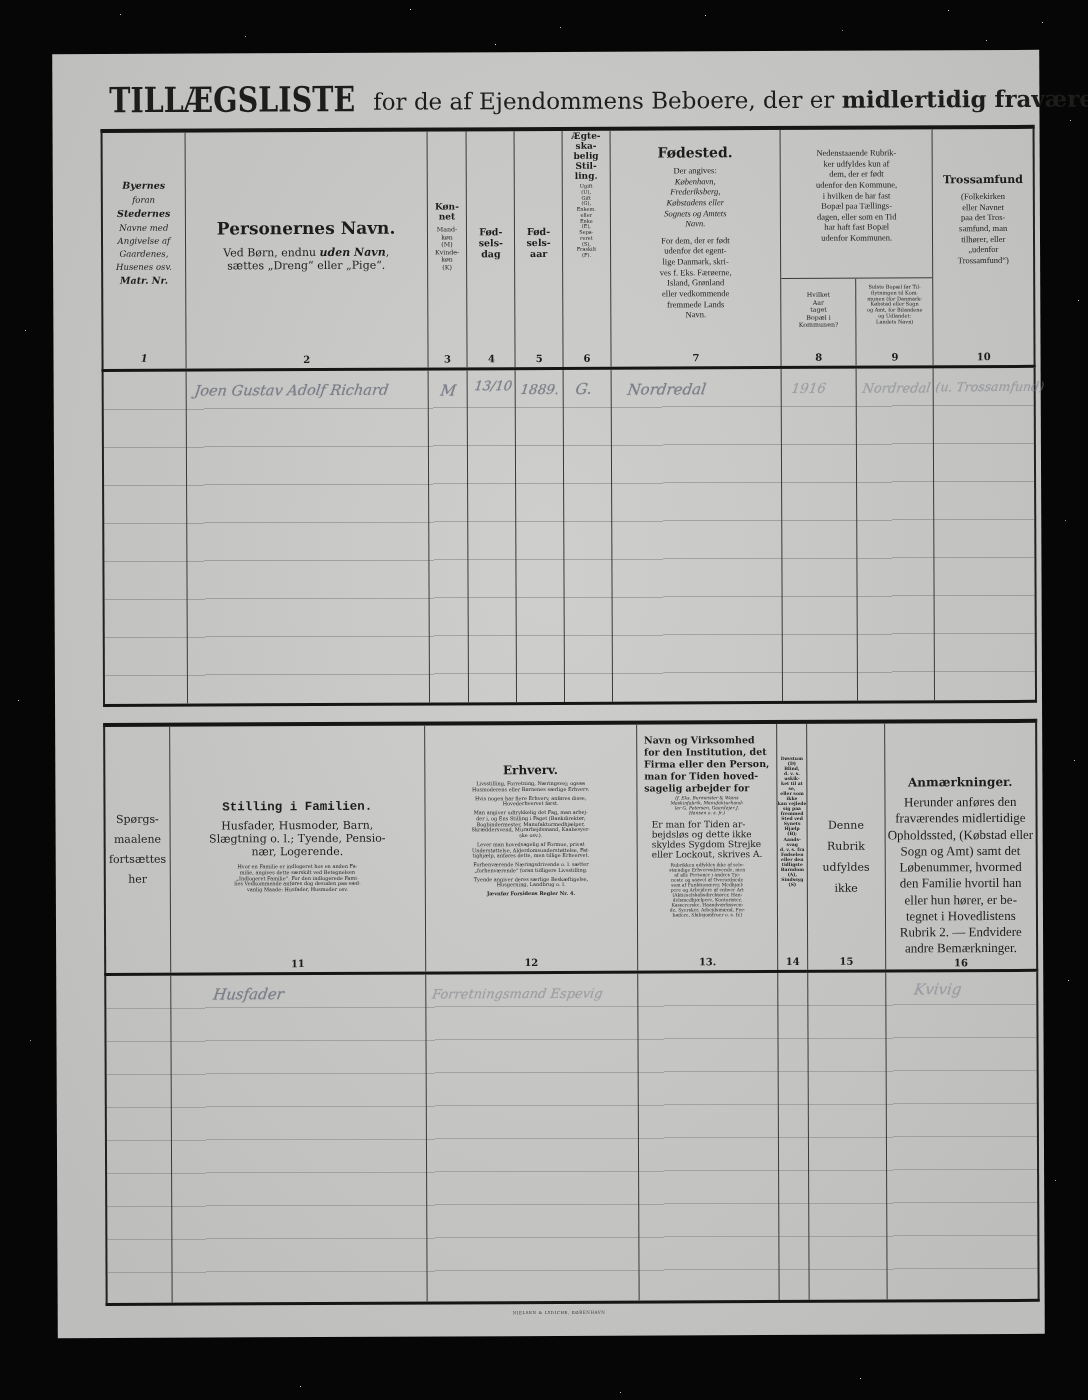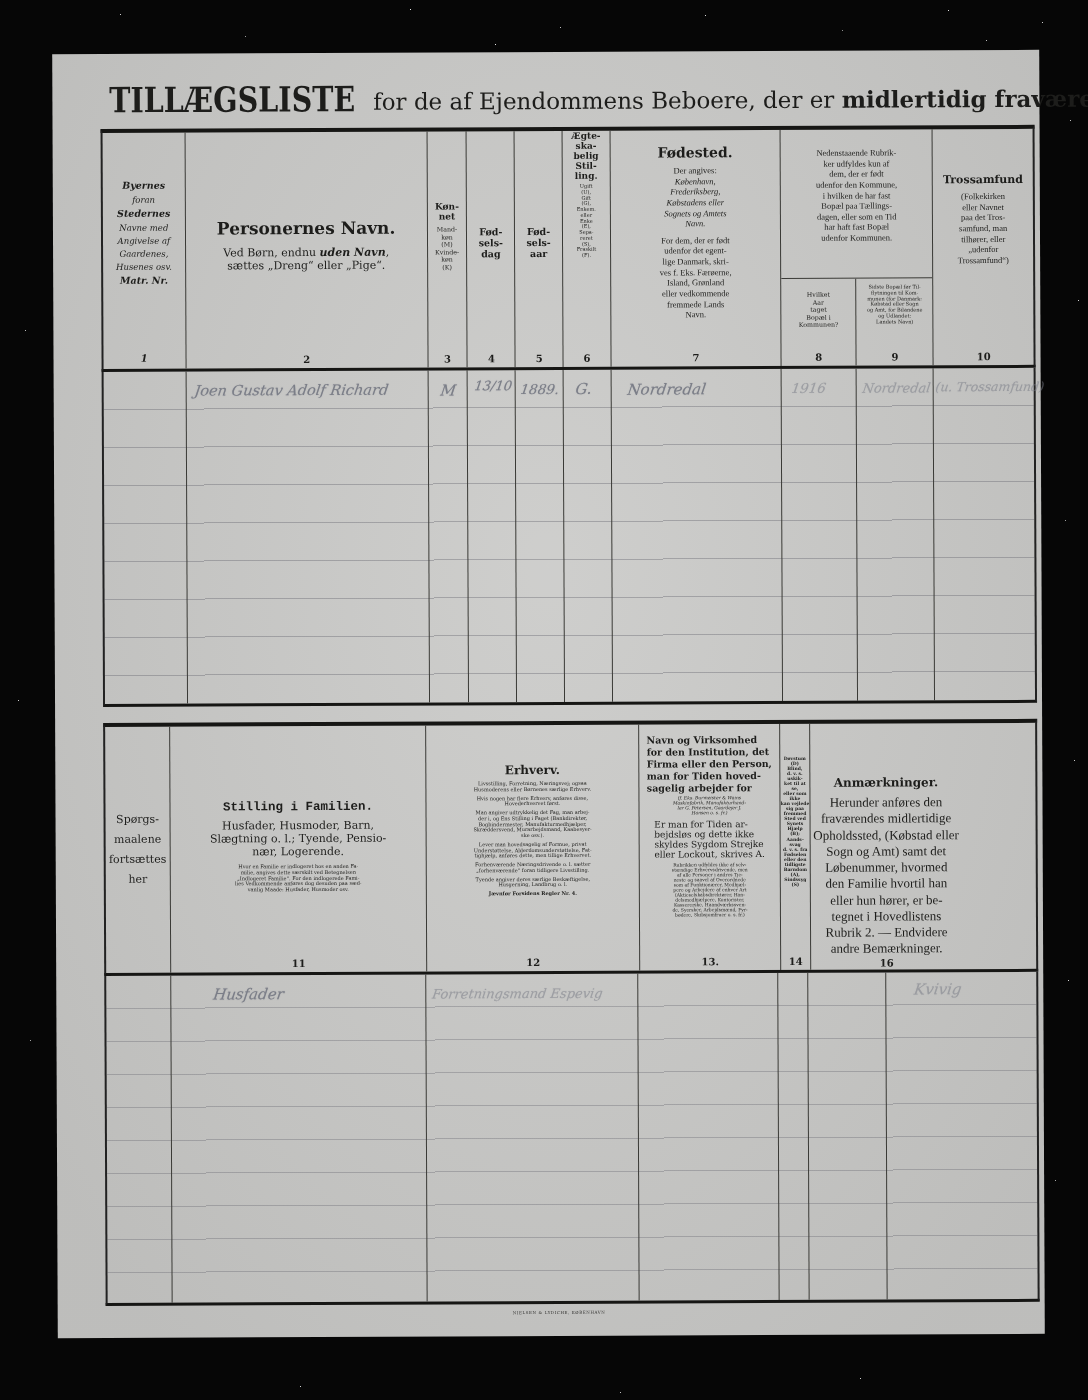--- a/index.html
+++ b/index.html
@@ -325,20 +325,27 @@
 Fødselen
 eller den
 tidligste
 Barndom
 (A),
 Sindssyg
 (S)</span>
           <span class="num">14</span>
         </div>
 
+        <div class="hc" style="width:78px;">
+          <span class="pl" style="font-size:11px;line-height:1.9;margin-top:92px;">Denne
+Rubrik
+udfyldes
+ikke</span>
+          <span class="num">15</span>
+        </div>
 
         <div class="hc" style="width:152px;padding-top:52px;">
           <span class="b" style="font-size:12px;">Anmærkninger.</span>
           <span class="pl t-sm" style="margin-top:5px;font-size:13px;">Herunder anføres den
 fraværendes midlertidige
 Opholdssted, (Købstad eller
 Sogn og Amt) samt det
 Løbenummer, hvormed
 den Familie hvortil han
 eller hun hører, er be-

